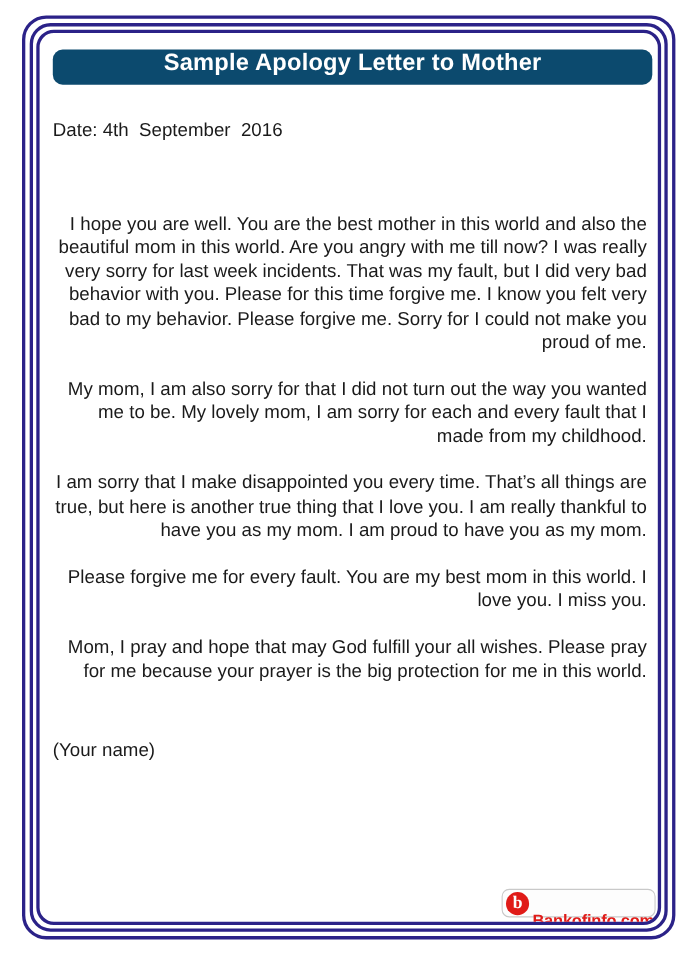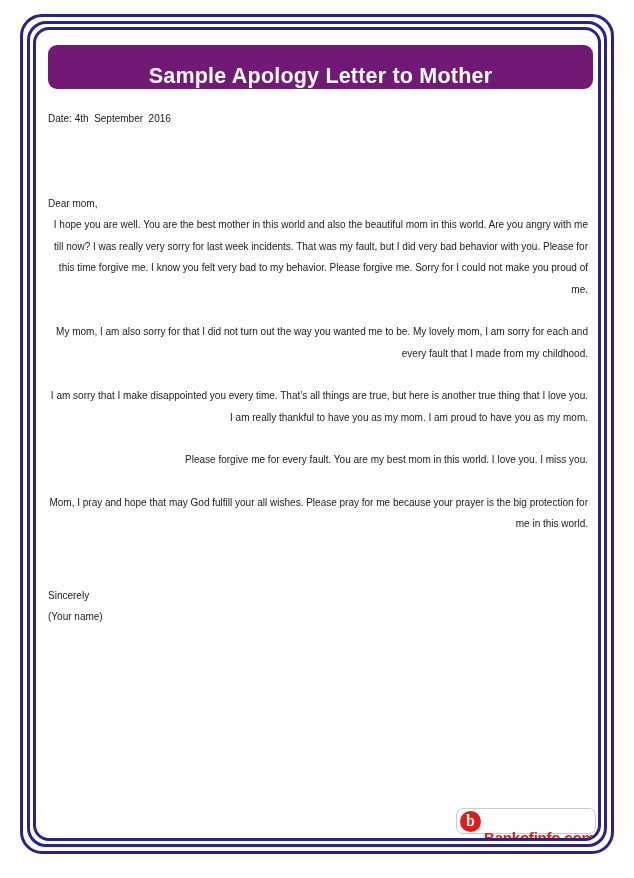--- a/index.html
+++ b/index.html
@@ -49,43 +49,43 @@
     background: #ffffff;
     overflow: hidden;
   }
 
   
   .banner {
     position: absolute;
     left: 12px;
     top: 15px;
     width: 545px;
-    height: 44px;
-    background: #701a75;
+    height: 32px;
+    background: #0c4a6e;
     border-radius: 9px;
     display: flex;
-    align-items: flex-end;
+    align-items: flex-start;
     justify-content: center;
   }
   .banner-title {
     color: #ffffff;
     font-size: 21.5px;
     font-weight: bold;
     letter-spacing: 0.2px;
     white-space: nowrap;
   }
 
   
   .letter {
     position: absolute;
     left: 12px;
     top: 78px;
     width: 540px;
     color: #1a1a1a;
-    font-size: 10px;
+    font-size: 17px;
     line-height: 21.5px;
   }
   .date-line {
     margin: 0 0 0 0;
     white-space: pre;
   }
   .gap-lg { height: 42px; }
   .gap-md { height: 21px; }
   .gap-xl { height: 50px; }
 
@@ -152,21 +152,20 @@
 
   <div class="letter">
 
     <p class="line date-line">Date: 4th  September  2016</p>
 
     <div class="gap-lg"></div>
 
 
     <div class="gap-md"></div>
 
-    <p class="line">Dear mom,</p>
 
     <p class="para">I hope you are well. You are the best mother in this world and also the beautiful mom in this world.  Are you angry with me till now? I was  really very sorry for last week incidents. That was my fault, but I did very bad behavior with you. Please for this time forgive me. I know you felt very bad to my behavior. Please forgive me. Sorry for I could not make you proud of me.</p>
 
     <div class="gap-md"></div>
 
     <p class="para">My mom, I am also sorry for that I did not turn out the way  you wanted me to be. My lovely mom, I am sorry for each and every fault that I made from my childhood.</p>
 
     <div class="gap-md"></div>
 
     <p class="para">I am sorry that I make  disappointed  you every time. That’s all things are true, but here is another true thing that I love you. I am really thankful to have you as my mom. I am proud to have you as my mom.</p>
@@ -174,21 +173,20 @@
     <div class="gap-md"></div>
 
     <p class="para">Please forgive me for every fault. You are my best mom in this world. I love you. I miss you.</p>
 
     <div class="gap-md"></div>
 
     <p class="para">Mom, I pray and hope that may God fulfill your all wishes. Please pray for me because your prayer is the big protection for me in this world.</p>
 
     <div class="gap-xl"></div>
 
-    <p class="line">Sincerely</p>
     <p class="line">(Your name)</p>
 
   </div>
 
   <div class="logo">
     <span class="logo-mark">b</span>
     <span class="logo-text">Bankofinfo.com</span>
   </div>
 
 </div>

